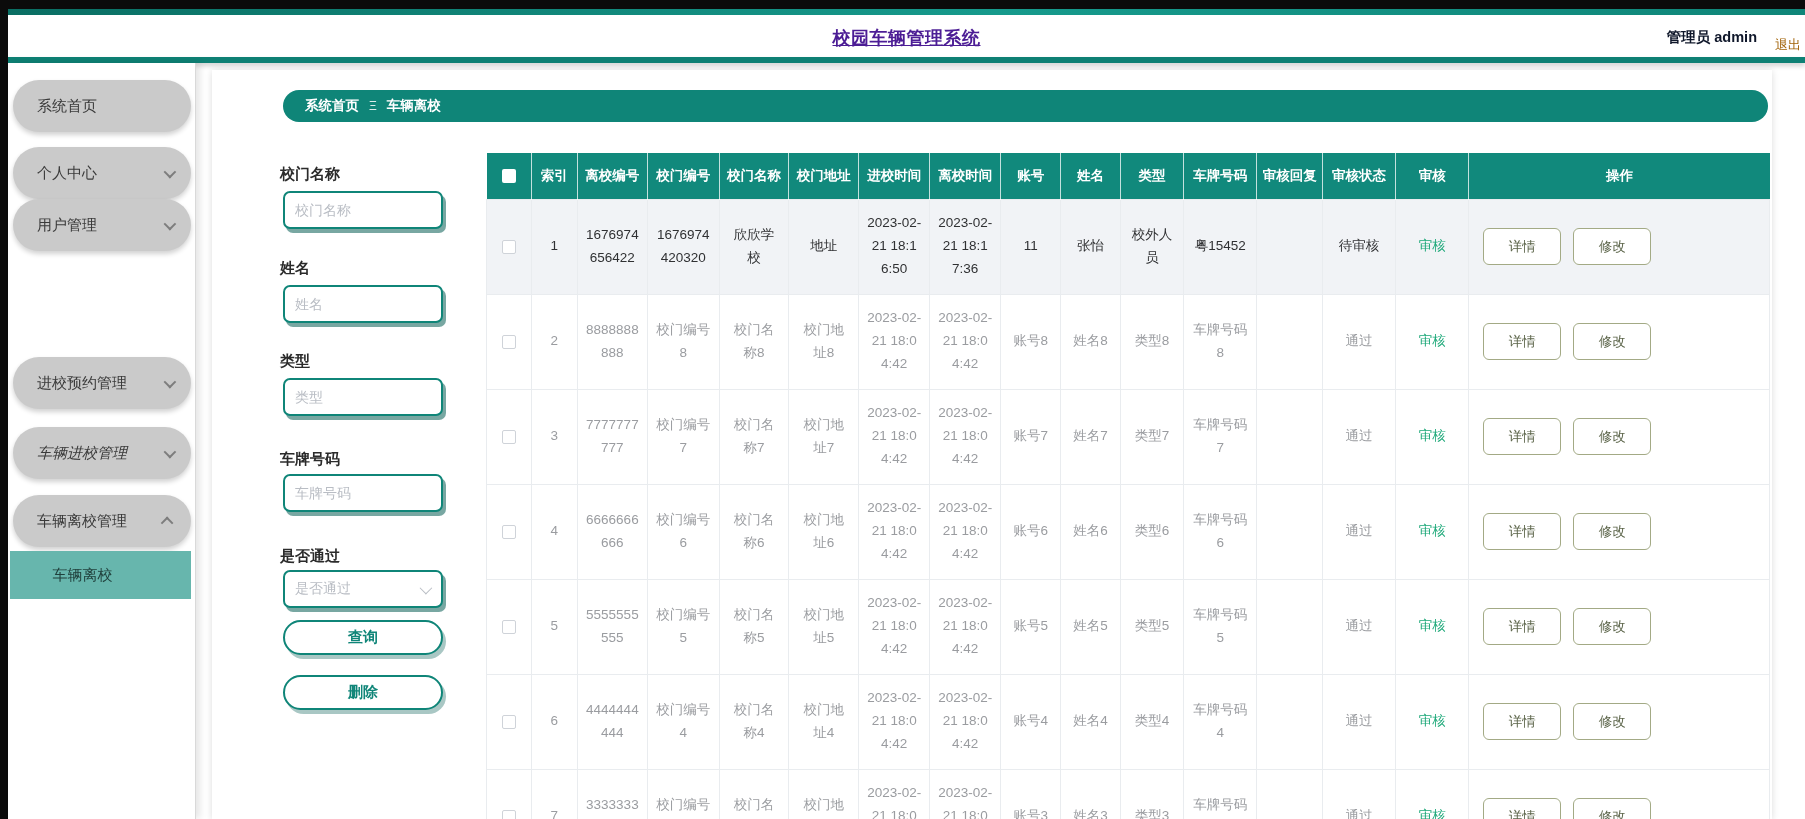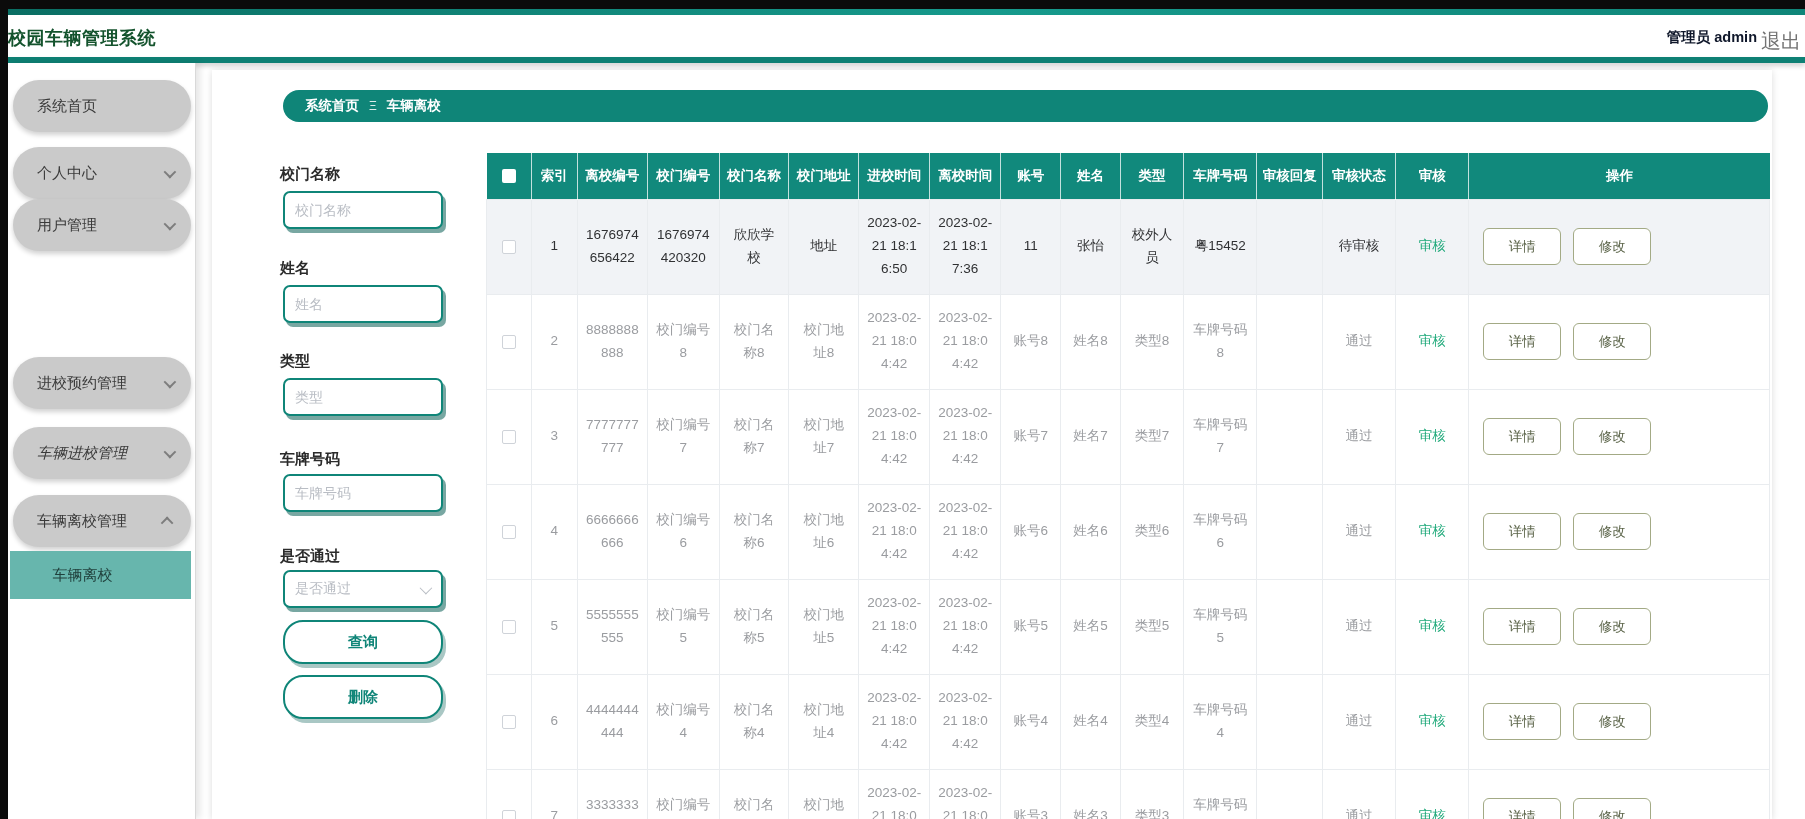--- a/index.html
+++ b/index.html
@@ -12,24 +12,24 @@
   html,body{width:1805px;height:819px;overflow:hidden;background:#fff;
     font-family:"Liberation Sans","DejaVu Sans",sans-serif;}
   .abs{position:absolute;}
 
   
   #topbar-black{left:0;top:0;width:1805px;height:9px;background:#0b0b0b;}
   #left-black{left:0;top:9px;width:8px;height:810px;background:#0b0b0b;}
   #teal-bar-1{left:8px;top:9px;width:1797px;height:6px;
     background:linear-gradient(90deg,#0a6e63,#169a8c 55%,#0f8578);}
   #app-header{left:8px;top:15px;width:1797px;height:42px;background:#fff;}
-  #page-title{position:absolute;left:0;right:0;top:11px;
-    font-size:18px;font-weight:bold;color:#14532d;letter-spacing:.5px;}
+  #page-title{position:absolute;left:0;right:0;top:11px;text-align:center;
+    font-size:18px;font-weight:bold;color:#4c1d95;letter-spacing:.5px;text-decoration:underline;}
   #admin-info{position:absolute;right:48px;top:13px;font-size:14.5px;font-weight:bold;color:#0f172a;}
-  #logout-link{position:absolute;right:4px;top:13px;font-size:20px;color:#737373;cursor:pointer;}
+  #logout-link{position:absolute;right:4px;top:21px;font-size:13px;color:#a16207;cursor:pointer;}
   #teal-bar-2{left:8px;top:57px;width:1797px;height:6px;background:#0e8074;
     box-shadow:0 3px 5px rgba(0,0,0,.18);}
 
   
   #sidebar{left:8px;top:63px;width:188px;height:756px;background:#fff;
     border-right:1px solid #d9d9d9;box-shadow:4px 0 7px rgba(0,0,0,.10);z-index:2;}
   .side-pill{position:absolute;left:5px;width:178px;height:52px;background:var(--pill);
     border-radius:26px;display:flex;align-items:center;padding:0 18px 0 24px;
     color:#3a3a3a;font-size:15px;cursor:pointer;box-shadow:0 3px 5px rgba(0,0,0,.18);}
   .side-pill .lbl{flex:1;}
@@ -57,21 +57,21 @@
   .f-box{position:absolute;left:71px;width:160px;height:38px;background:#fff;
     border:2px solid var(--accent);border-radius:7px;
     box-shadow:3px 4px 0 rgba(10,95,86,.55);}
   .f-box input{width:100%;height:100%;border:0;outline:none;background:transparent;
     padding:0 10px;font-size:14px;color:#333;font-family:inherit;}
   .f-box input::placeholder{color:#b9bdc4;}
   .f-select{display:flex;align-items:center;justify-content:space-between;
     padding:0 12px 0 10px;cursor:pointer;}
   .f-select .ph{color:#b9bdc4;font-size:14px;}
   .f-select .chev{border-color:#b9bdc4;border-width:1.5px;}
-  .f-btn{position:absolute;left:71px;width:160px;height:44px;background:#fff;
+  .f-btn{position:absolute;left:71px;width:160px;height:35px;background:#fff;
     border:2px solid var(--accent);border-radius:20px;color:var(--accent);
     font-size:15px;font-weight:bold;cursor:pointer;font-family:inherit;
     box-shadow:3px 4px 0 rgba(10,95,86,.35);}
 
   
   #table-wrap{position:absolute;left:274px;top:83px;width:1284px;height:666px;overflow:hidden;}
   table{border-collapse:collapse;table-layout:fixed;}
   th{background:var(--table-head);color:#fff;font-size:13.5px;font-weight:bold;
     height:46px;border-right:1px solid rgba(255,255,255,.75);text-align:center;}
   th:last-child{border-right:none;}

